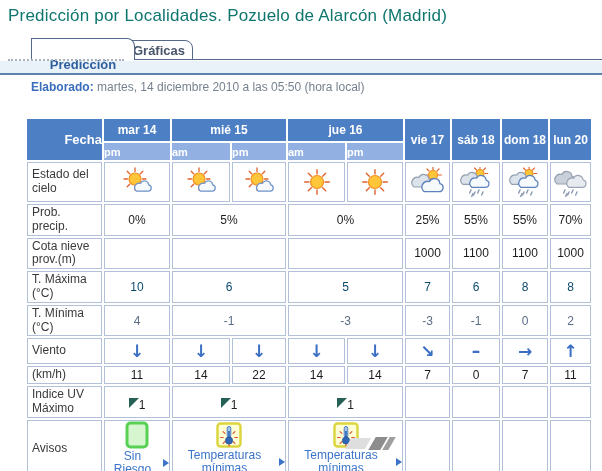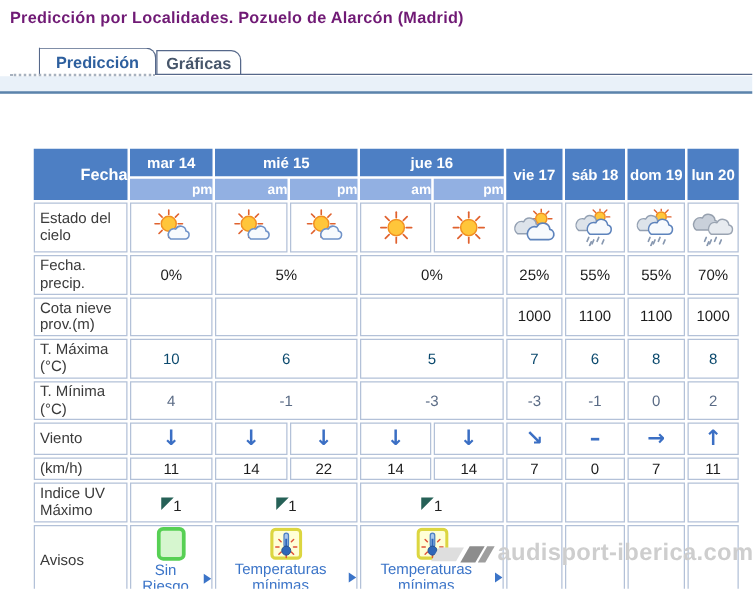--- a/index.html
+++ b/index.html
@@ -1,40 +1,40 @@
 <!DOCTYPE html>
 <html><head>
 <meta charset="utf-8">
 <style>
   html,body{margin:0;padding:0}
   body{
     width:602px;height:471px;position:relative;overflow:hidden;
     background:#ffffff;font-family:"Liberation Sans",sans-serif;
   }
-  .title{position:absolute;left:8px;top:6px;font-size:13px;font-weight:bold;color:#701a75;letter-spacing:.2px}
+  .title{position:absolute;left:8px;top:6px;font-size:17px;font-weight:normal;color:#0f766e;letter-spacing:.2px}
 
   
   .tab{position:absolute;box-sizing:border-box;text-align:center;font-weight:bold;font-size:13px;
        background:#fff;border:1px solid #56688a;border-radius:0 8px 0 0}
-  .tab-pred{left:31px;top:38px;width:94px;height:22px;color:#2d5f9e;border-bottom:none;padding-top:3px;z-index:3}
+  .tab-pred{left:31px;top:38px;width:104px;height:22px;color:#2d5f9e;border-bottom:none;padding-top:18px;z-index:3}
   .tab-graf{left:125px;top:40px;width:68px;height:20px;color:#47566b;padding-top:2px;z-index:2}
   .dots{position:absolute;left:8px;top:59px;width:116px;height:0;border-top:2px dotted #a8b2bf;z-index:4}
   .topline{position:absolute;left:124px;top:59px;width:478px;height:0;border-top:1px solid #56688a}
   .band{position:absolute;left:0;top:61px;width:602px;height:12px;background:#e9f1f9;border-bottom:2px solid #5b83ab}
 
   
   .meta{position:absolute;left:31px;top:80px;font-size:12px;line-height:15px;color:#76818f}
   .meta b{color:#3a6ebc}
 
   
   table.wx{position:absolute;left:25px;top:117px;border-collapse:separate;border-spacing:2px;table-layout:fixed}
   .wx th,.wx td{box-sizing:border-box;overflow:hidden;vertical-align:middle;padding:0}
   .wx th.hdr{background:#4d7fc4;color:#fff;font-size:12px;font-weight:bold;text-align:center}
   .wx th.fecha{text-align:right;padding-left:6px;font-size:13px}
-  .wx th.sub{background:#92b0e2;color:#fff;font-size:11px;font-weight:bold;text-align:right}
+  .wx th.sub{background:#92b0e2;color:#fff;font-size:11px;font-weight:bold;text-align:left}
   .wx td.c{border:1px solid #b3c1d8;background:#fff;text-align:center;font-size:12px;color:#1c1c1c}
   .wx td.lbl{border:1px solid #b3c1d8;background:#fff;text-align:left;padding:1px 4px;font-size:12px;color:#3a3a3a;line-height:1.15}
   .wx td.tmax{color:#0c4a6e}
   .wx td.tmin{color:#5a6b85}
   .wx td.wind{font-family:"DejaVu Sans",sans-serif;color:#3b6fc4;font-size:17px;font-weight:bold}
   .rh-day{height:22px}.rh-sub{height:17px}.rh-sky{height:40px}.rh-prob{height:28px}.rh-cota{height:16px}
   .rh-tmax{height:28px}.rh-tmin{height:28px}.rh-wind{height:26px}.rh-kmh{height:18px}.rh-uv{height:27px}.rh-av{height:52px}
 
   .wx-ico svg{display:block;margin:0 auto}
 
@@ -60,20 +60,21 @@
 
 <div class="title">Predicción por Localidades. Pozuelo de Alarcón (Madrid)</div>
 
 <div class="tab tab-pred">Predicción</div>
 <div class="tab tab-graf">Gráficas</div>
 <div class="dots"></div>
 <div class="topline"></div>
 <div class="band"></div>
 
 <div class="meta">
+  <div><b>Elaborado:</b> <span>martes, 14 diciembre 2010 a las 05:50 (hora local)</span></div>
 </div>
 
 <table class="wx">
   <colgroup>
     <col style="width:75px">
       <col style="width:66px">
       <col style="width:58px">
       <col style="width:54px">
     <col style="width:57px">
       <col style="width:56px">
@@ -83,21 +84,21 @@
       <col style="width:41px">
   </colgroup>
   <tbody>
       <tr class="rh-day">
     <th class="hdr fecha" rowspan="2">Fecha</th>
     <th class="hdr">mar 14</th>
     <th class="hdr" colspan="2">mié 15</th>
     <th class="hdr" colspan="2">jue 16</th>
     <th class="hdr" rowspan="2">vie 17</th>
     <th class="hdr" rowspan="2">sáb 18</th>
-    <th class="hdr" rowspan="2">dom 19</th>
+    <th class="hdr" rowspan="2">dom 18</th>
     <th class="hdr" rowspan="2">lun 20</th>
   </tr>
   <tr class="rh-sub">
     <th class="sub">pm</th>
     <th class="sub">am</th>
     <th class="sub">pm</th>
     <th class="sub">am</th>
     <th class="sub">pm</th>
   </tr>
   <tr class="rh-sky">
@@ -235,21 +236,21 @@
                 <path d="M3 13 H17 A3.9 3.9 0 0 0 18 5.3 A5.3 5.3 0 0 0 8 3.4 A5.5 5.5 0 0 0 3 13 Z" fill="#e7ebf0" stroke="#9aa4b2" stroke-width="1.2" stroke-linejoin="round"></path>
               </g>
               <line x1="12" y1="23" x2="10.7" y2="26" stroke="#8898b0" stroke-width="1.4" stroke-linecap="round"></line>
               <line x1="16" y1="25" x2="14.7" y2="28" stroke="#8898b0" stroke-width="1.4" stroke-linecap="round"></line>
               <line x1="20" y1="23" x2="18.7" y2="26" stroke="#8898b0" stroke-width="1.4" stroke-linecap="round"></line>
               <line x1="24" y1="25" x2="22.7" y2="28" stroke="#8898b0" stroke-width="1.4" stroke-linecap="round"></line>
               <line x1="14" y1="26.5" x2="12.7" y2="29.5" stroke="#8898b0" stroke-width="1.4" stroke-linecap="round"></line>
             </svg></span></td>
   </tr>
   <tr class="rh-prob">
-    <td class="lbl">Fecha. precip.</td>
+    <td class="lbl">Prob. precip.</td>
     <td class="c">0%</td>
     <td class="c" colspan="2">5%</td>
     <td class="c" colspan="2">0%</td>
     <td class="c">25%</td>
     <td class="c">55%</td>
     <td class="c">55%</td>
     <td class="c">70%</td>
   </tr>
   <tr class="rh-cota">
     <td class="lbl">Cota nieve prov.(m)</td>
@@ -383,14 +384,13 @@
         <td class="c"></td>
         <td class="c"></td>
   </tr>
 </tbody>
   </table>
 
 <div class="wm">
   <i class="wm-b1"></i>
     <i class="wm-b2"></i>
     <i class="wm-b3"></i>
-  <span class="wm-text">audisport-iberica.com</span>
 </div>
 
 </body></html>

